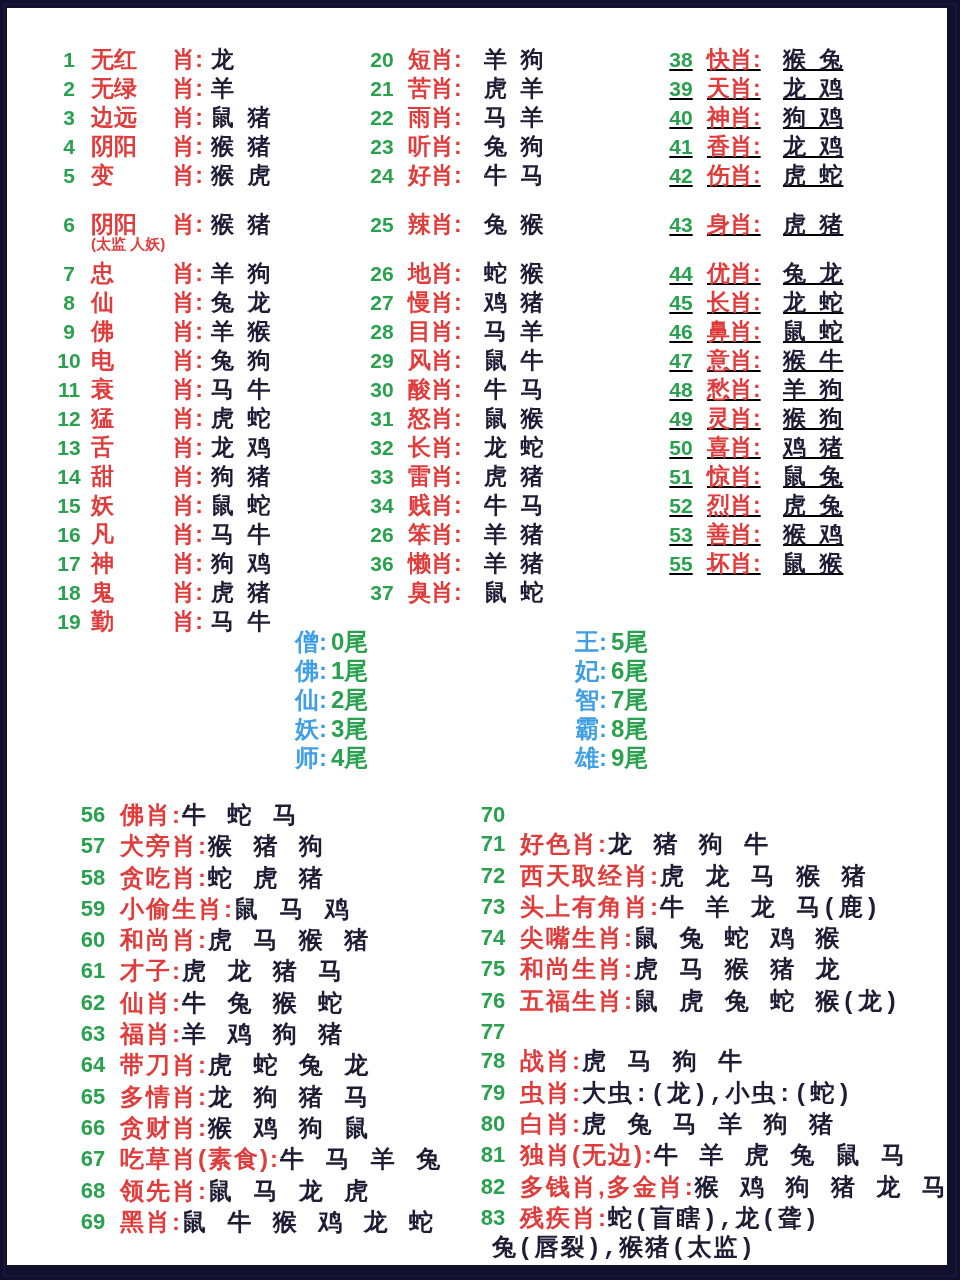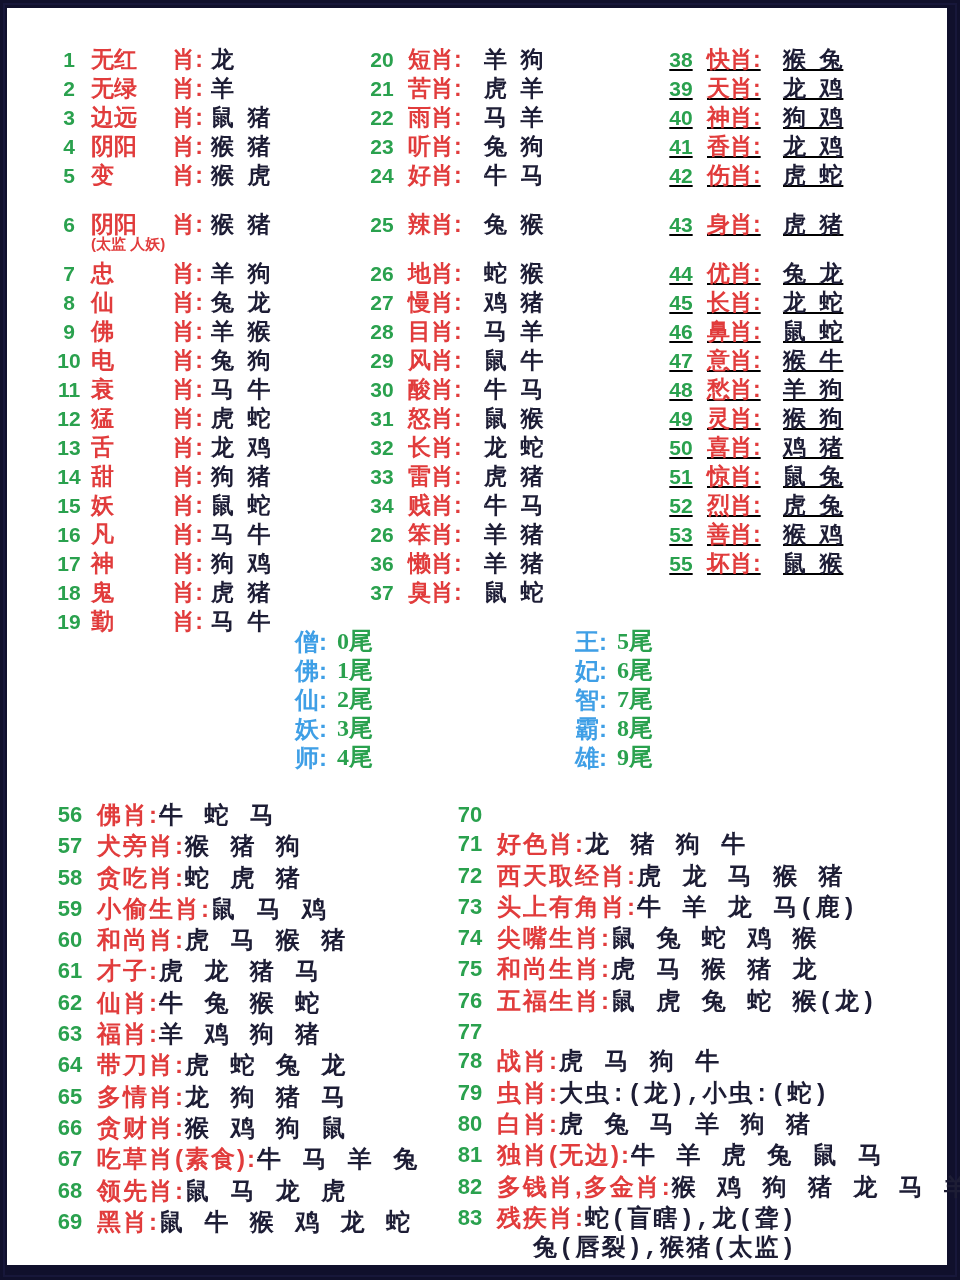--- a/index.html
+++ b/index.html
@@ -35,32 +35,32 @@
   .sub{font-size:15px;line-height:13px;margin-top:-2px;color:var(--red);white-space:nowrap;}
   .lbl{flex:none;display:inline-block;width:76px;margin-left:12px;color:var(--red);font-size:23px;}
   .vals{color:var(--dark);font-size:23px;word-spacing:5px;letter-spacing:1px;}
 
   
   .tailcol{position:absolute;top:627px;}
   #tail-left{left:295px;}
   #tail-right{left:575px;}
   .tailrow{display:flex;height:29px;line-height:29px;font-size:24px;white-space:nowrap;}
   .tlabel{color:var(--blue);}
-  .tval{color:var(--green);margin-left:10px;font-family:Liberation Serif, serif;}
+  .tval{color:var(--green);margin-left:4px;}
 
   
   .botcol{position:absolute;top:800px;}
   #bottom-left{left:55px;}
   #bottom-right{left:455px;}
-  .brow{display:flex;min-height:29.3px;line-height:29.3px;white-space:nowrap;align-items:flex-start;}
+  .brow{display:flex;min-height:29.3px;line-height:29.3px;white-space:nowrap;align-items:flex-start;margin-left:23px;}
   .bnum{flex:none;width:30px;text-align:center;color:var(--green);font-size:22px;}
   .btext{margin-left:12px;font-size:24px;letter-spacing:2px;}
   .blabel{color:var(--red);}
   .bvals{color:var(--dark);word-spacing:3px;font-family:Liberation Mono, monospace;}
-  .bvals2{display:block;color:var(--dark);word-spacing:3px;margin-left:-28px;text-align:right;}
+  .bvals2{display:block;color:var(--dark);word-spacing:3px;margin-left:-28px;}
 </style>
 </head>
 <body>
 
 <div class="screen">
   <div class="paper"></div>
   <div class="innerline"></div>
 
   <div class="topcol" id="top-column-1">
       <div class="group g0">

